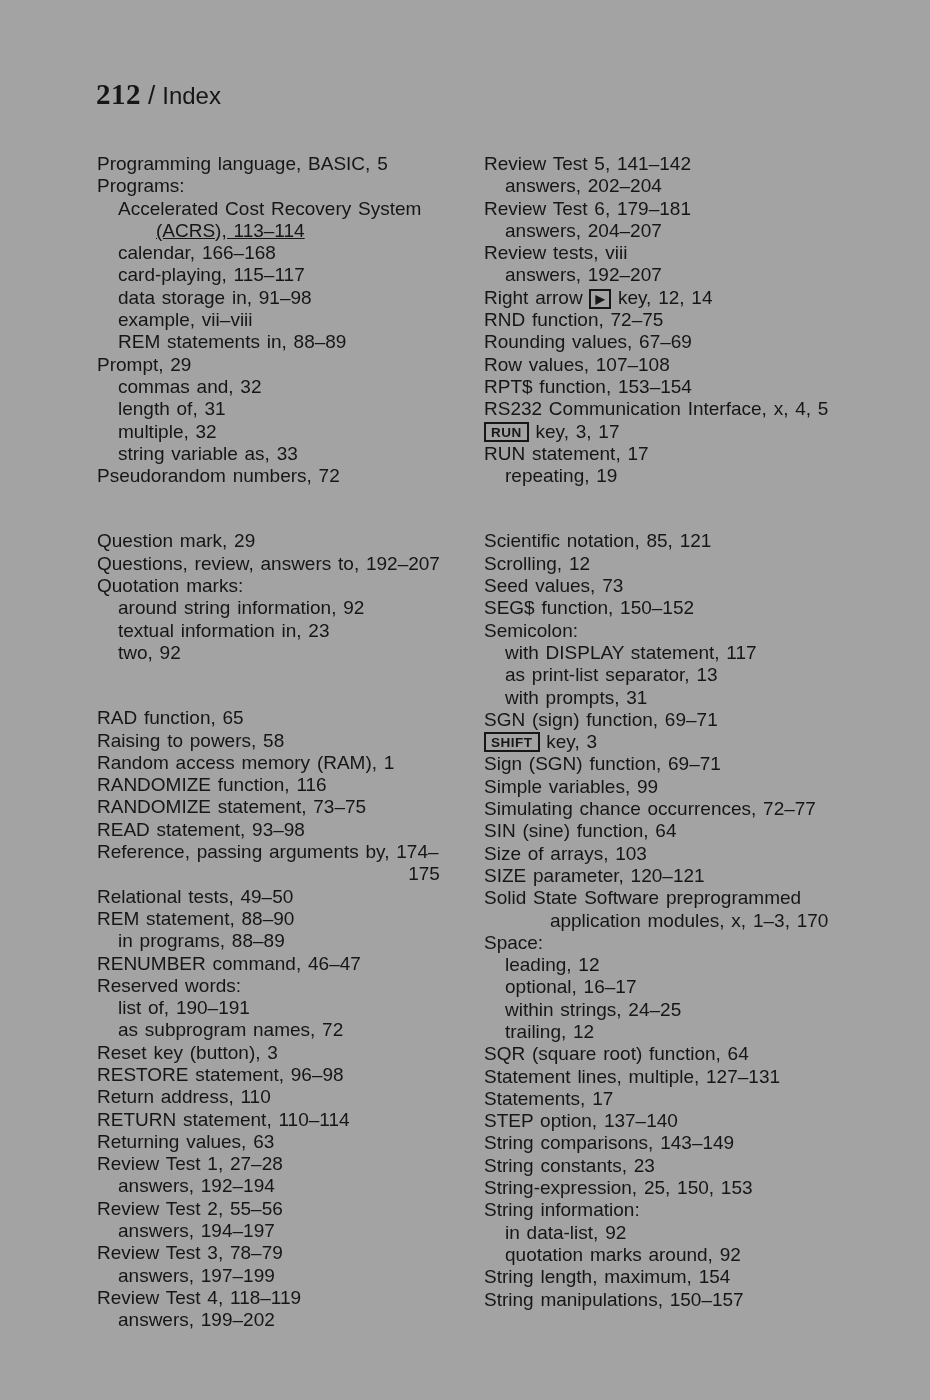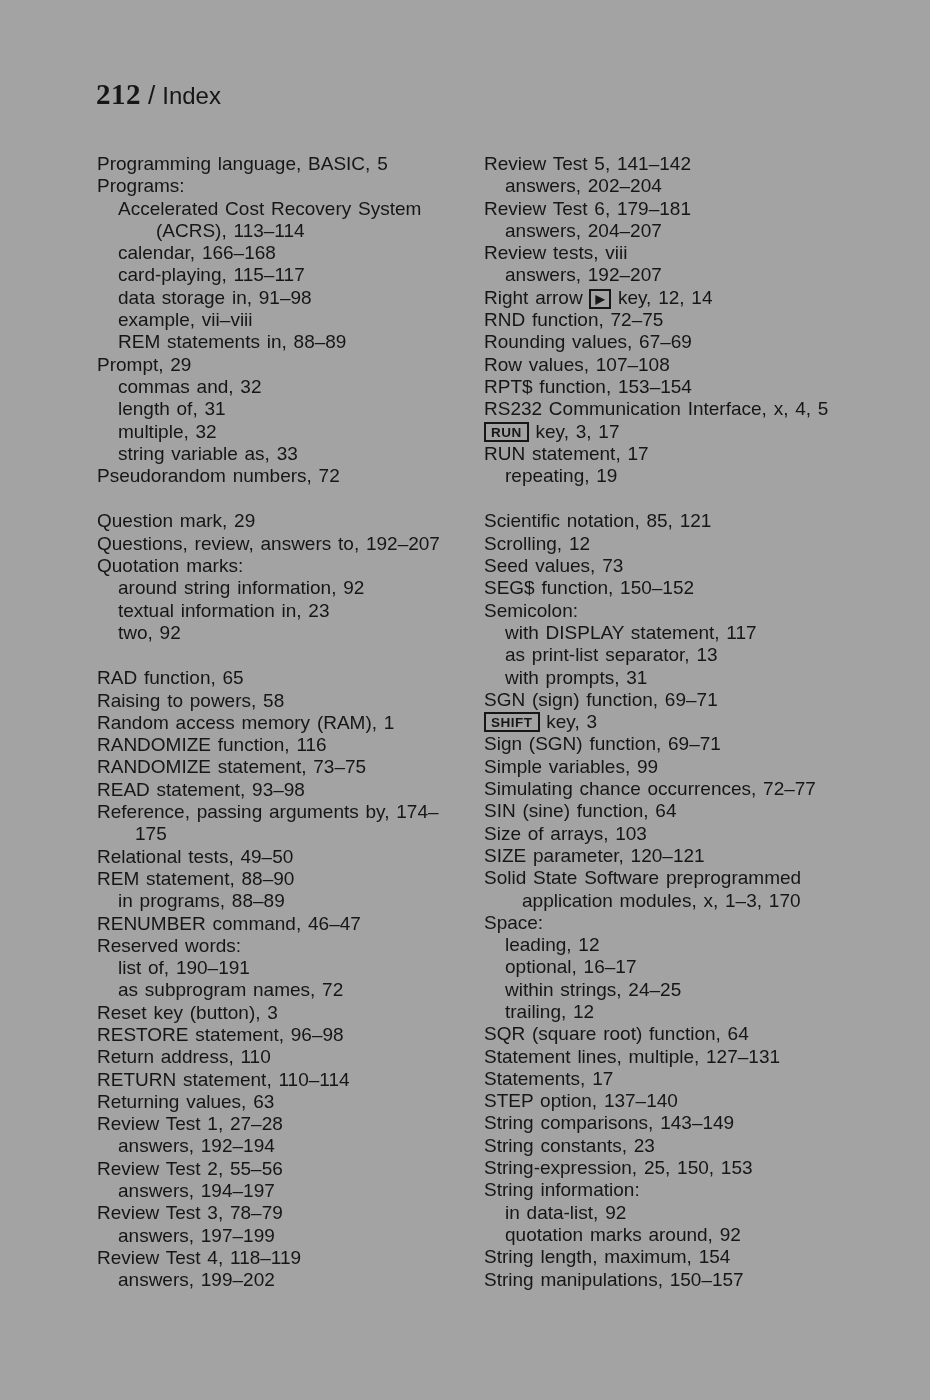--- a/index.html
+++ b/index.html
@@ -24,23 +24,23 @@
   .col{
     position:absolute;top:153px;
     font-size:19px;line-height:22.3px;
     white-space:pre;
   }
   .col-left{left:97px;}
   .col-right{left:484px;}
   .line{white-space:pre;word-spacing:1.5px;}
   .ind0{padding-left:0;}
   .ind1{padding-left:21px;}
-  .ind2{padding-left:38px;}
-  .ind3{padding-left:59px;}
-  .brk{margin-top:23px;}
+  .ind2{padding-left:38px;text-align:right;}
+  .ind3{padding-left:59px;text-decoration:underline;}
+  .brk{margin-top:43px;}
   .b{font-weight:normal;}
   .key{
     display:inline-block;
     border:2px solid #161616;
     font-weight:bold;
     font-size:13.5px;
     line-height:15px;
     padding:1px 5px 0 5px;
     vertical-align:1px;
     letter-spacing:.5px;

